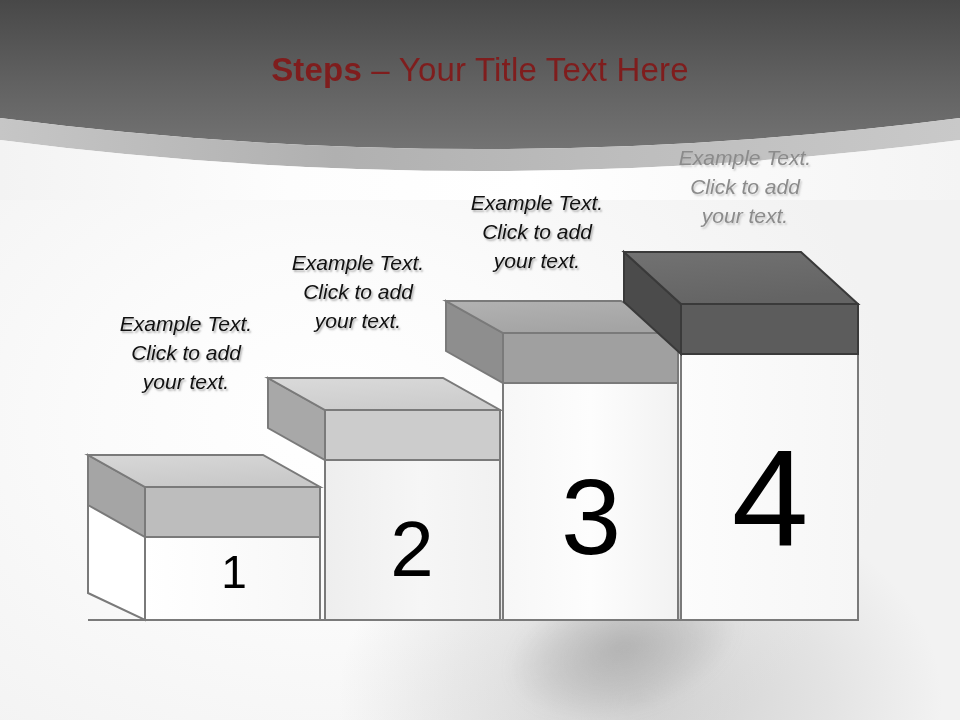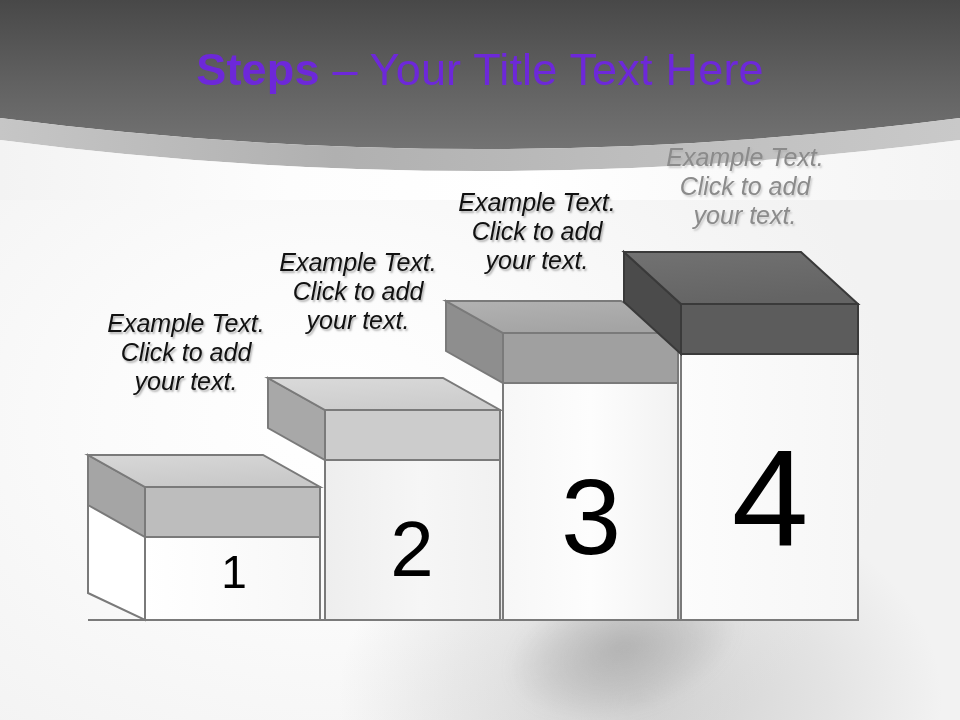--- a/index.html
+++ b/index.html
@@ -21,33 +21,33 @@
   .bg-shadow-diag{
     position:absolute;left:430px;top:600px;width:330px;height:140px;
     background:radial-gradient(ellipse 160px 90px at 60% 40%, rgba(120,120,120,0.40) 0%, rgba(130,130,130,0.20) 45%, rgba(140,140,140,0) 75%);
     transform:rotate(-16deg);filter:blur(6px);
   }
 
   
   .header-svg{position:absolute;left:0;top:0;width:960px;height:200px;}
   .title{
     position:absolute;left:0;top:50px;width:960px;
-    text-align:center;color:#6d28d9;font-size:45px;line-height:40px;
+    text-align:center;color:#7f1d1d;font-size:33px;line-height:40px;
     letter-spacing:.2px;white-space:nowrap;
   }
   .title .bold{font-weight:bold;}
   .title .reg{font-weight:normal;}
 
   
   .podium-svg{position:absolute;left:0;top:0;width:960px;height:720px;}
 
   
   .caption{
     position:absolute;text-align:center;font-style:italic;
-    font-size:25px;line-height:29px;color:#111111;
+    font-size:21px;line-height:29px;color:#111111;
     text-shadow:1.5px 1.5px 2px rgba(120,120,120,0.55);
     white-space:pre-line;
   }
   .caption.muted{color:#8b8b8b;text-shadow:1.5px 1.5px 2px rgba(170,170,170,0.55);}
 
   
   .num{
     position:absolute;text-align:center;color:#000000;
     font-weight:normal;line-height:1;
   }

